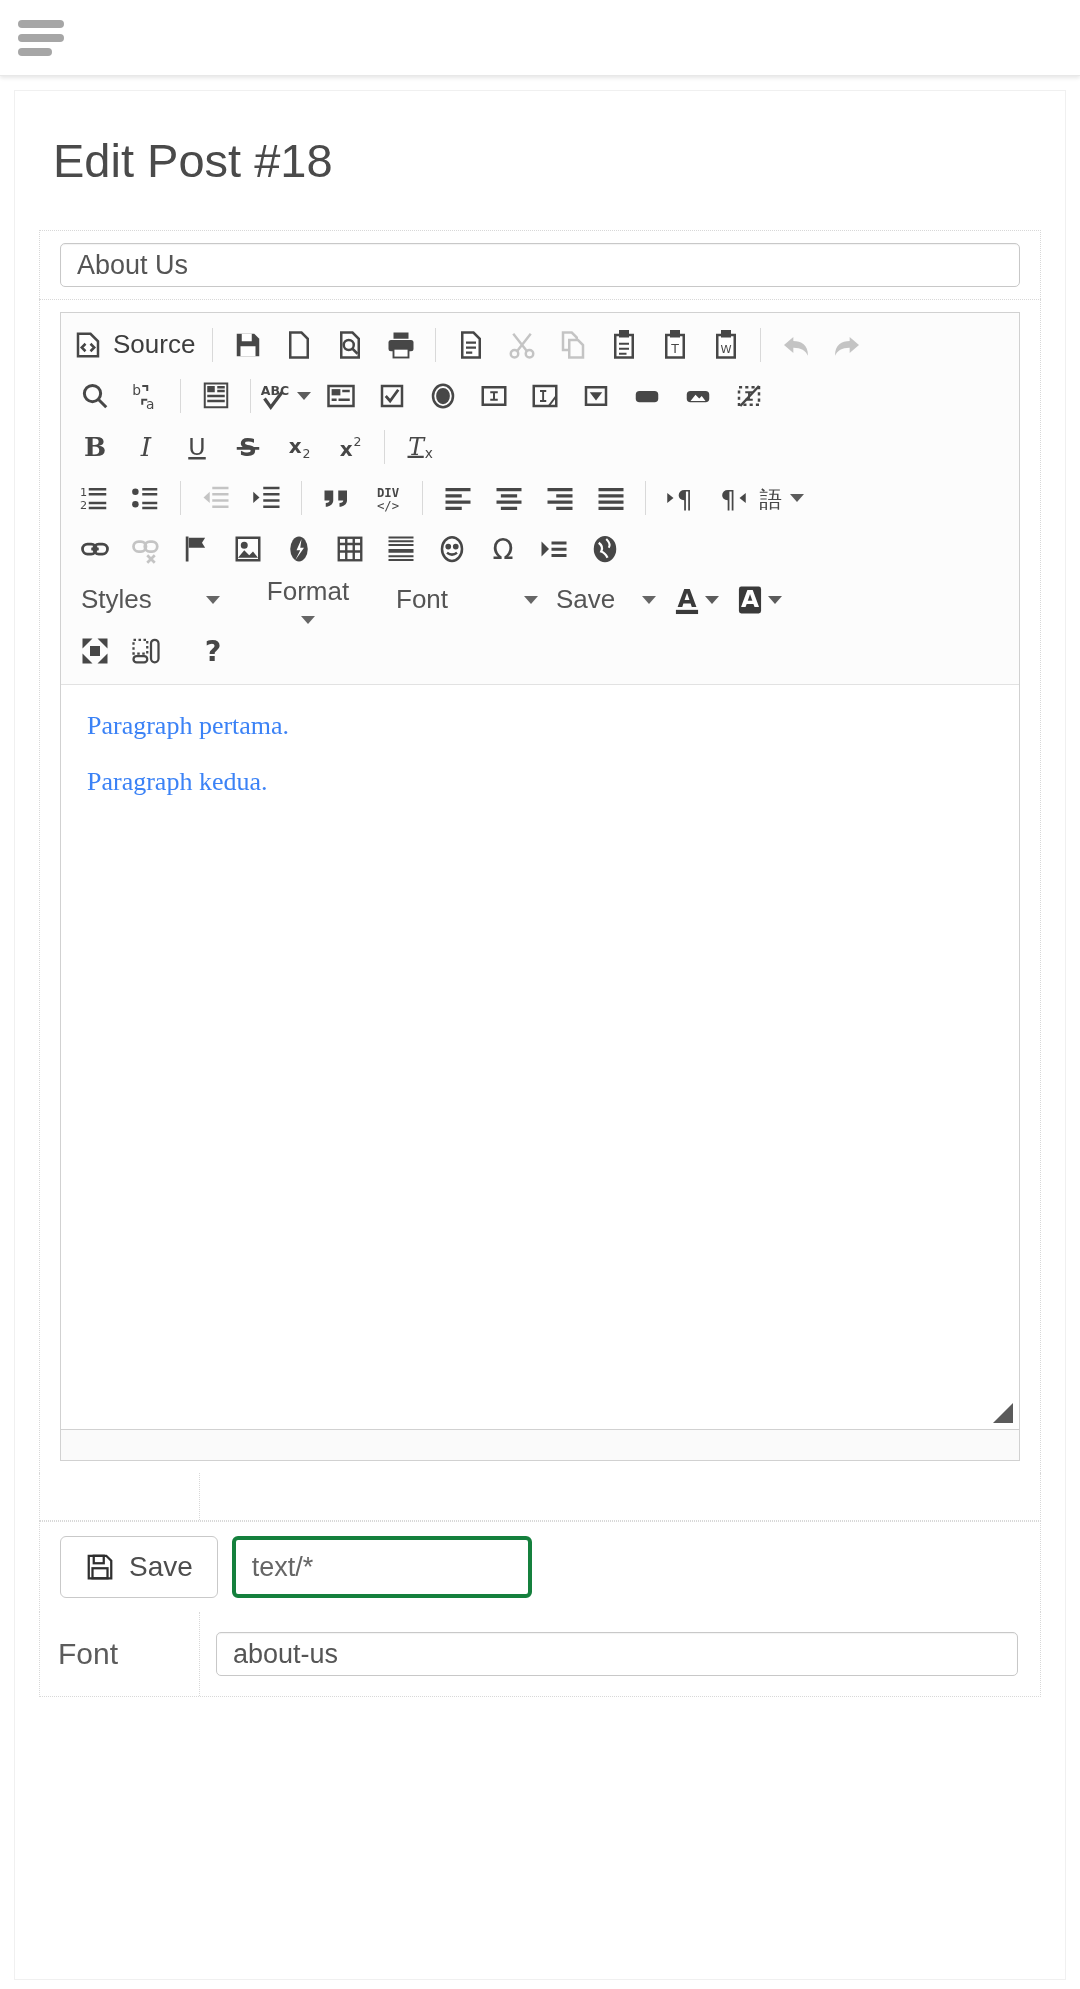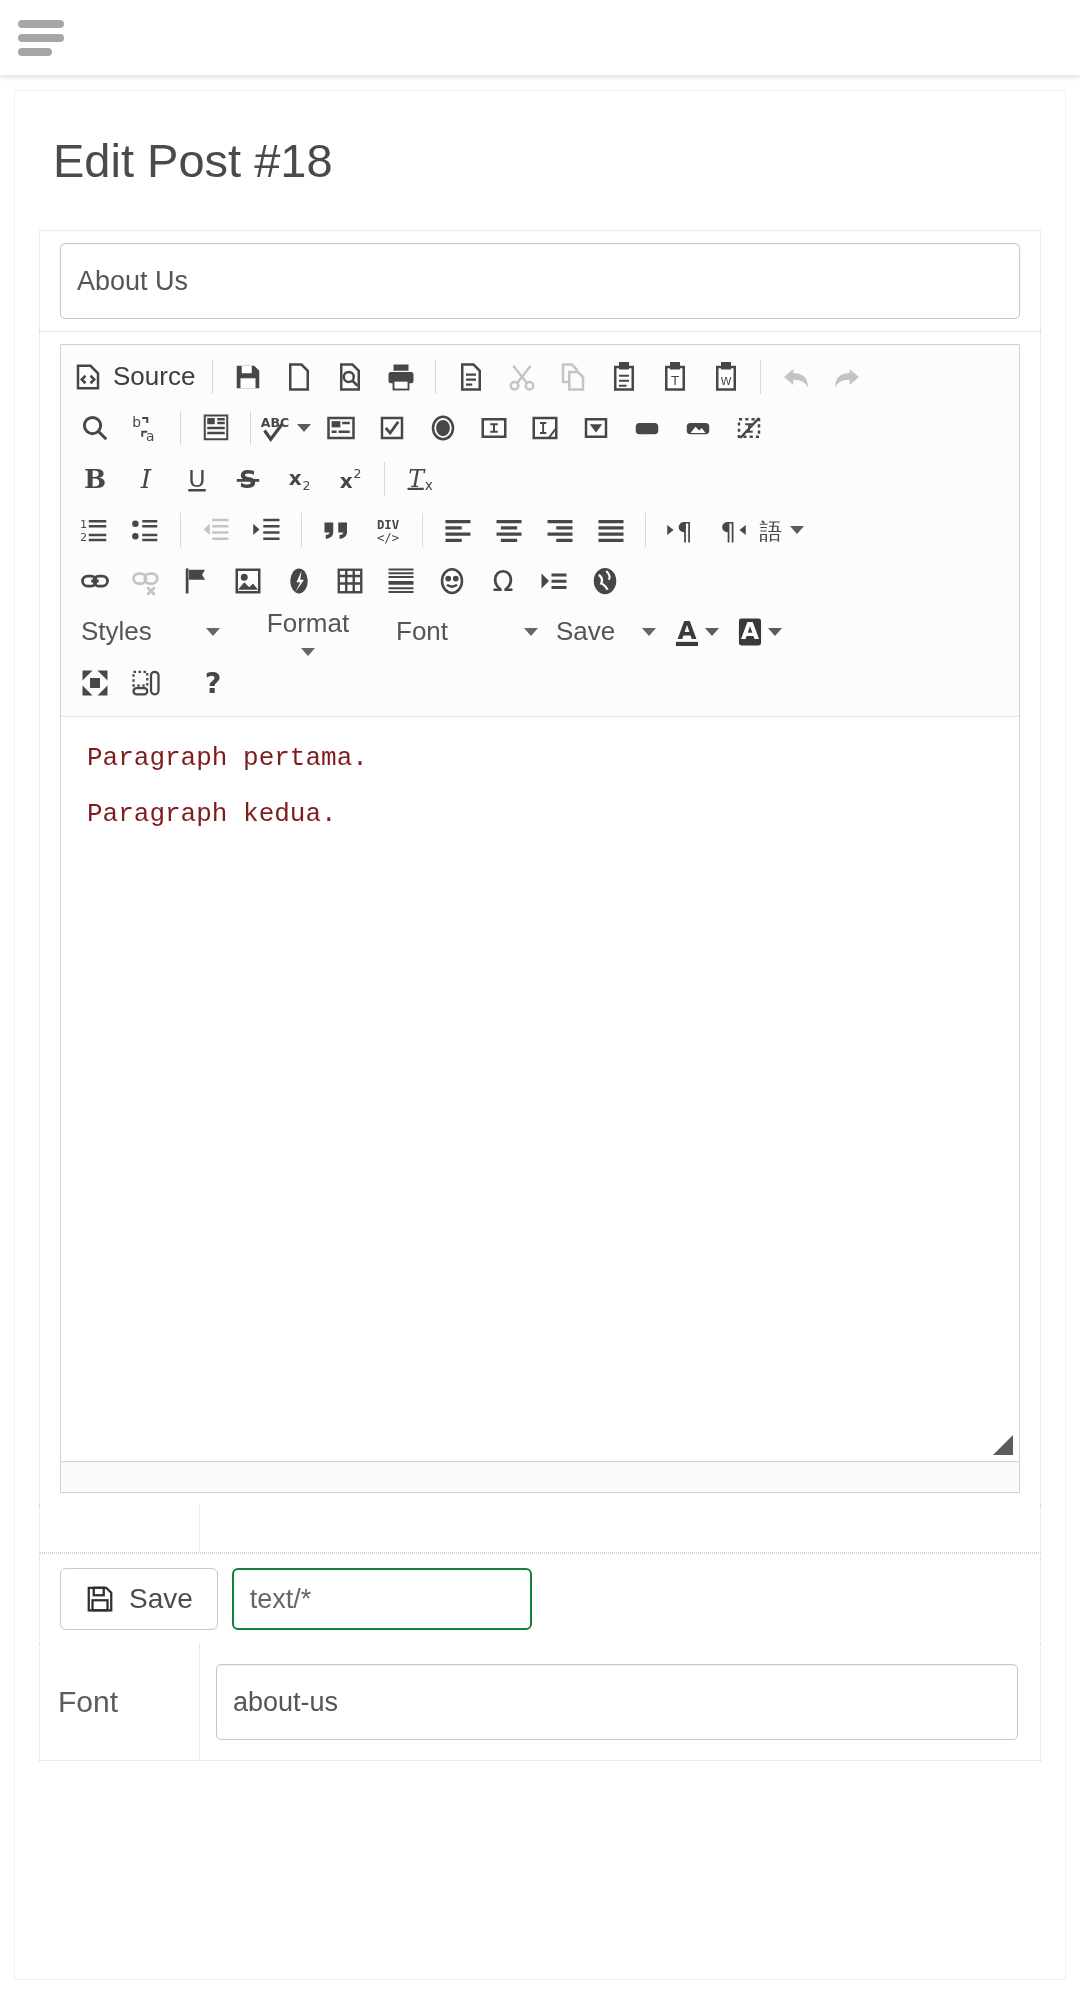--- a/index.html
+++ b/index.html
@@ -76,21 +76,21 @@
     letter-spacing: 0px;
   }
 
   
   .form-wrap { padding: 42px 24px 0 24px; }
   .row { border: 1px dotted #d8d8d8; border-bottom: none; display: flex; }
   .row:last-child { border-bottom: 1px dotted #d8d8d8; }
   .cell-full { flex: 1; padding: 12px 20px; }
 
   .text-input {
-    width: 100%; height: 76px;
+    width: 100%; height: 44px;
     border: 1px solid #c8c8c8; border-radius: 5px;
     background: #fff;
     font-family: "Liberation Sans", sans-serif;
     font-size: 27px; color: #555;
     padding: 0 16px;
     outline: none;
     box-shadow: inset 0 1px 1px rgba(0,0,0,0.05);
   }
   .text-input::placeholder { color: #9a9a9a; }
 
@@ -154,22 +154,22 @@
   .cke-content {
     height: 745px;
     background: #ffffff;
     padding: 26px 26px 0 26px;
     position: relative;
     border-bottom: 1px solid #d1d1d1;
   }
   .cke-content p {
     margin: 0 0 26px 0;
     font-size: 26px;
-    color: #7f1d1d;
-    font-family: Liberation Mono, monospace;
+    color: #3b82f6;
+    font-family: Liberation Serif, serif;
   }
   .cke-resizer {
     position: absolute; right: 6px; bottom: 6px;
     width: 0; height: 0;
     border-left: 20px solid transparent;
     border-bottom: 20px solid #5b5b5b;
     cursor: nwse-resize;
   }
   .cke-bottom {
     height: 30px;
@@ -182,21 +182,21 @@
     display: flex; align-items: center; gap: 14px;
     height: 62px; padding: 0 24px;
     border: 1px solid #c9c9c9; border-radius: 6px;
     background: #ffffff;
     font-size: 28px; color: #4d4d4d;
     cursor: pointer;
     font-family: "Liberation Sans", sans-serif;
   }
   .file-input {
     width: 300px; height: 62px;
-    border: 2px solid #15803d; border-radius: 6px;
+    border: 4px solid #15803d; border-radius: 6px;
     background: #fff;
     font-size: 27px; color: #666;
     padding: 0 16px;
     font-family: "Liberation Sans", sans-serif;
     outline: none;
   }
 
   
   .row-2col { display: flex; border: 1px dotted #d8d8d8; border-top: none; }
   .label-cell {

